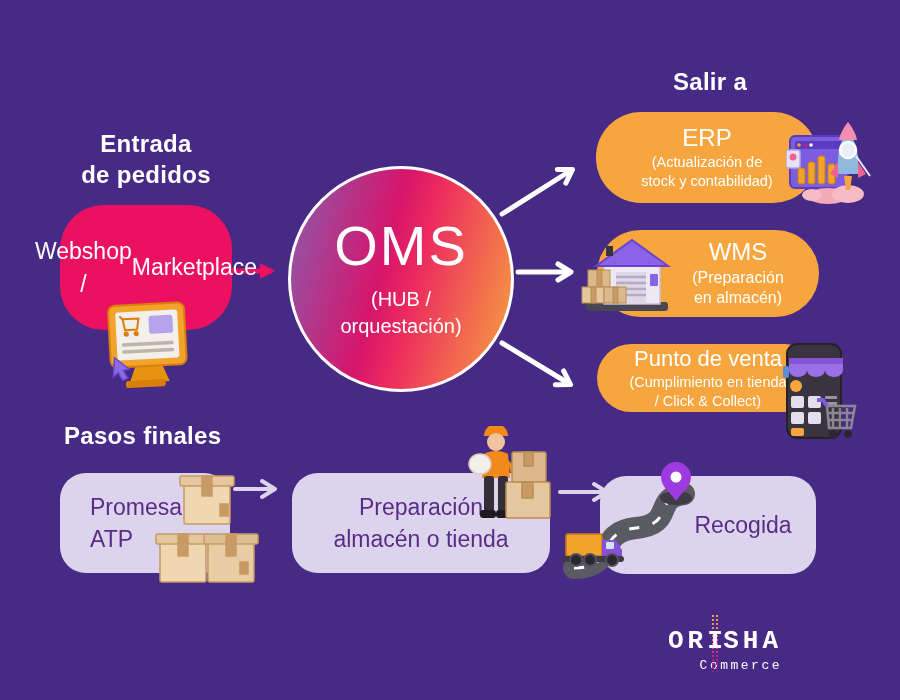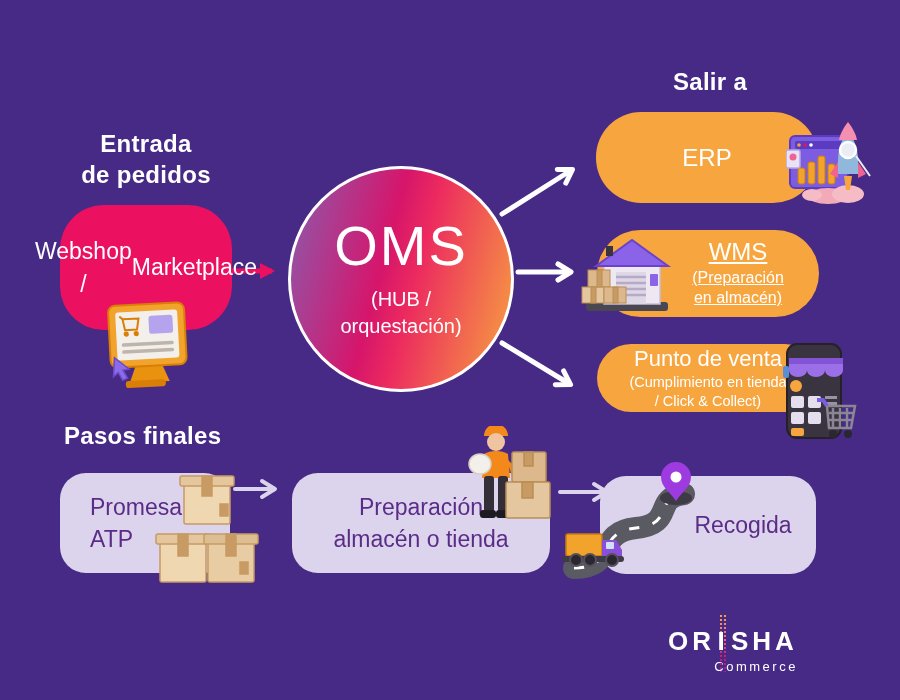--- a/index.html
+++ b/index.html
@@ -132,20 +132,24 @@
   <div class="abs oms-circle">
     <div class="oms-title">OMS</div>
     <div class="oms-sub">
       <span class="line">(HUB /</span>
       <span class="line">orquestación)</span>
     </div>
   </div>
 
   <div class="abs orange-box" style="left:596px; top:112px; height:91px;">
     <span class="ob-title">ERP</span>
+    <span class="ob-sub">
+      <span class="line">(Actualización de</span>
+      <span class="line">stock y contabilidad)</span>
+    </span>
   </div>
 
   <svg class="abs" style="left:786px; top:116px;" width="88" height="90" viewBox="0 0 88 90">
     <rect x="4" y="20" width="58" height="52" rx="5" fill="#7C5CE0" stroke="#5B3BC0" stroke-width="2"></rect>
     <rect x="9" y="25" width="48" height="8" rx="2" fill="#5B3BC0"></rect>
     <circle cx="13" cy="29" r="1.8" fill="#F7A53F"></circle>
       <circle cx="19" cy="29" r="1.8" fill="#EC1160"></circle>
       <circle cx="25" cy="29" r="1.8" fill="#fff"></circle>
     <g fill="#F2A32B" stroke="#C97C10" stroke-width="1">
       <rect x="12" y="52" width="7" height="16" rx="2"></rect>
@@ -160,21 +164,21 @@
     <ellipse cx="26" cy="79" rx="10" ry="6" fill="#F6BCC6"></ellipse>
     <path d="M52 44 C52 30 58 20 62 15 C66 20 72 30 72 44 L72 58 L52 58 Z" fill="#8FB8DC"></path>
     <path d="M62 6 C66 11 70 18 71 24 L53 24 C54 18 58 11 62 6 Z" fill="#F48FB1"></path>
     <path d="M52 46 L44 58 L52 62 Z" fill="#F06292"></path>
     <path d="M72 46 L80 58 L72 62 Z" fill="#F06292"></path>
     <circle cx="62" cy="34" r="8" fill="#E8EEF4" stroke="#fff" stroke-width="2.5"></circle>
     <path d="M58 60 L66 60 L64 74 L60 74 Z" fill="#F7A53F"></path>
     <path d="M70 40 L84 60" stroke="#E8EEF4" stroke-width="2"></path>
   </svg>
 
-  <div class="abs orange-box" style="left:597px; top:230px; height:87px; padding-left:60px;text-decoration:underline;">
+  <div class="abs orange-box" style="left:597px; top:230px; height:87px; padding-left:60px;">
     <span class="ob-title">WMS</span>
     <span class="ob-sub" style="font-size:16px;">
       <span class="line">(Preparación</span>
       <span class="line">en almacén)</span>
     </span>
   </div>
 
   <svg class="abs" style="left:580px; top:230px;" width="92" height="86" viewBox="0 0 92 86">
     <rect x="6" y="72" width="82" height="9" rx="3" fill="#494752"></rect>
     <rect x="24" y="34" width="56" height="40" fill="#EDE8F2" stroke="#C9BED8" stroke-width="1.5"></rect>
@@ -294,21 +298,21 @@
       <rect x="6" y="74" width="36" height="22" rx="2" fill="#F2A32B" stroke="#C97C10" stroke-width="1.5"></rect>
       <path d="M42 80 L56 80 L62 90 L62 98 L42 98 Z" fill="#8A4FD8"></path>
       <rect x="46" y="82" width="8" height="7" rx="1" fill="#CDE2F2"></rect>
       <rect x="2" y="96" width="62" height="6" rx="3" fill="#3E3B46"></rect>
       <circle cx="16" cy="100" r="6" fill="#2B2730" stroke="#55505C" stroke-width="2"></circle>
       <circle cx="30" cy="100" r="6" fill="#2B2730" stroke="#55505C" stroke-width="2"></circle>
       <circle cx="52" cy="100" r="6" fill="#2B2730" stroke="#55505C" stroke-width="2"></circle>
     </g>
   </svg>
 
-  <div class="abs" style="left:668px; top:626px;">
+  <div class="abs" style="left:668px; top:626px;font-family:Liberation Mono, monospace;">
     <div class="logo-word">
       <span>OR</span>
         <span class="logo-i"><span class="logo-stripe"></span><span class="logo-i-letter">I</span></span>
         <span>SHA</span>
     </div>
     <div class="logo-sub">Commerce</div>
   </div>
 
 </div>
 

